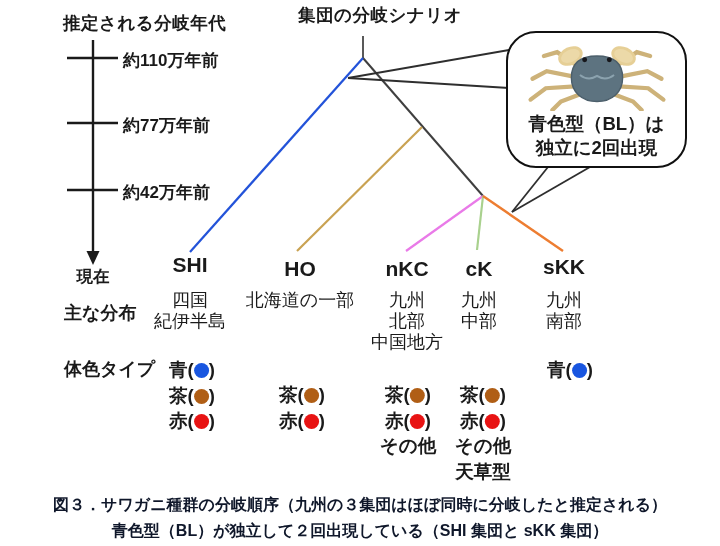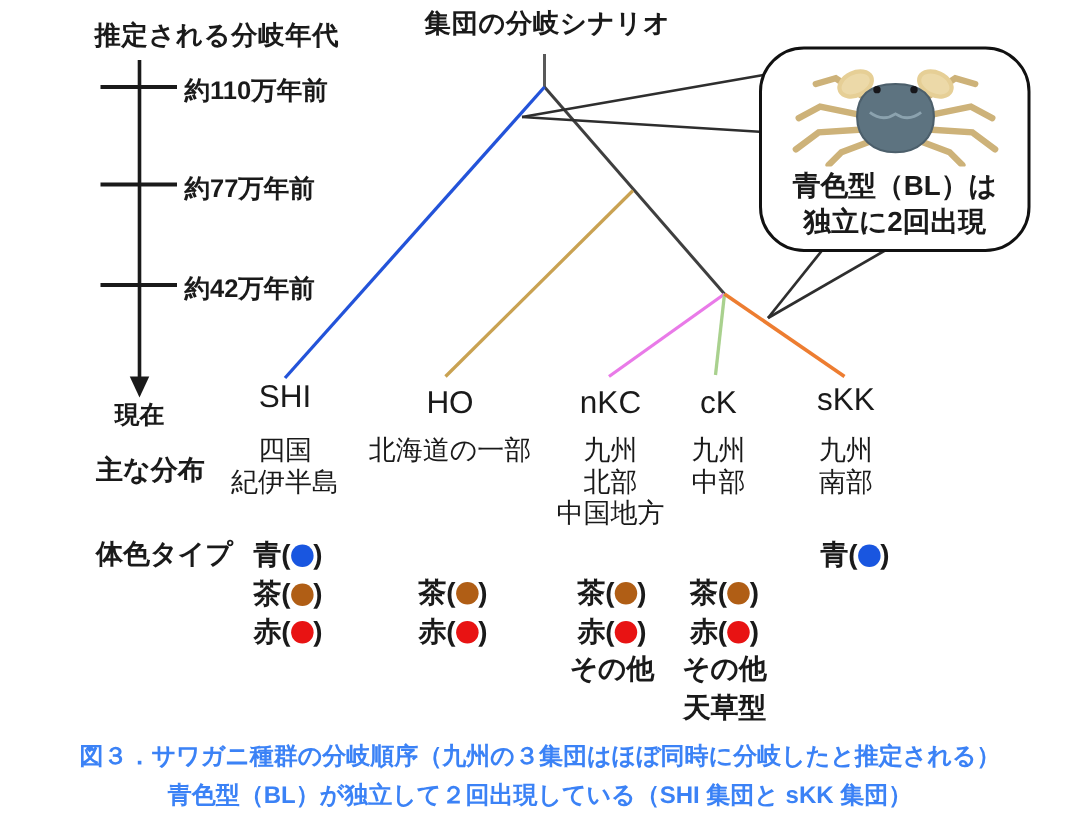--- a/index.html
+++ b/index.html
@@ -6,21 +6,21 @@
   .stage{
     position:relative;width:720px;height:546px;background:#ffffff;overflow:hidden;
     font-family:"Liberation Sans","DejaVu Sans",sans-serif;color:#1a1a1a;padding-left:38px;
   }
   .abs{position:absolute;}
   .overlay{position:absolute;left:0;top:0;z-index:1;}
   .title{font-size:17.5px;font-weight:700;letter-spacing:.5px;white-space:nowrap;}
   .tick-label{font-size:17px;font-weight:600;white-space:nowrap;text-align:center;}
   .now-label{font-size:16.5px;font-weight:700;transform:translateX(-50%);}
   .row-header{font-size:18px;font-weight:700;white-space:nowrap;}
-  .glabel{font-size:21px;font-weight:400;transform:translateX(-50%);white-space:nowrap;z-index:2;}
+  .glabel{font-size:21px;font-weight:700;transform:translateX(-50%);white-space:nowrap;z-index:2;}
   .dist{font-size:18px;font-weight:500;line-height:21px;text-align:center;transform:translateX(-50%);white-space:nowrap;}
   .ct-col{font-size:18.5px;font-weight:600;line-height:25.5px;text-align:center;transform:translateX(-50%);white-space:nowrap;}
   .dot{display:inline-block;width:15px;height:15px;border-radius:50%;vertical-align:-2px;background:#999;}
   .bubble{
     left:506px;top:31px;width:181px;height:137px;background:#fff;border:2.5px solid #111;
     border-radius:30px;z-index:2;display:flex;flex-direction:column;align-items:center;box-sizing:border-box;
   }
   .bubble-text{font-size:18.5px;font-weight:700;line-height:23px;text-align:center;white-space:nowrap;margin-top:1px;}
   .caption{width:720px;left:0;top:492px;text-align:center;font-size:16px;font-weight:700;line-height:26px;z-index:2;}
   .caption div{white-space:nowrap;}
@@ -48,21 +48,21 @@
     <line x1="483" y1="196" x2="563" y2="251" stroke-width="2.4" stroke="#ed7d31"></line>
 
     <line x1="348" y1="78" x2="509" y2="50" stroke-width="1.8" stroke="#2e2e2e"></line>
     <line x1="348" y1="78" x2="509" y2="88" stroke-width="1.8" stroke="#2e2e2e"></line>
 
     <line x1="512" y1="212" x2="548" y2="167" stroke-width="1.8" stroke="#2e2e2e"></line>
     <line x1="512" y1="212" x2="590" y2="167" stroke-width="1.8" stroke="#2e2e2e"></line>
   </svg>
 
   <div class="abs title" style="left:63px;top:11px;">推定される分岐年代</div>
-  <div class="abs title" style="left:283px;top:3px;">集団の分岐シナリオ</div>
+  <div class="abs title" style="left:298px;top:3px;">集団の分岐シナリオ</div>
 
   <div class="abs tick-label" style="left:123px;top:49px;">約110万年前</div>
   <div class="abs tick-label" style="left:123px;top:114px;">約77万年前</div>
   <div class="abs tick-label" style="left:123px;top:181px;">約42万年前</div>
   <div class="abs now-label" style="left:93px;top:266px;">現在</div>
 
   <div class="abs bubble">
     <svg width="152" height="74" viewBox="0 0 160 78" style="margin-top:4px;">
       <g stroke="#cdb279" stroke-width="4.5" fill="none" stroke-linecap="round">
         <path d="M62 32 L38 16 L24 20"></path>
@@ -140,18 +140,18 @@
     <div><span>茶</span><span>(</span><span class="dot" style="background: rgb(176, 94, 21);"></span><span>)</span></div>
     <div><span>赤</span><span>(</span><span class="dot" style="background: rgb(232, 19, 19);"></span><span>)</span></div>
     <div><span>その他</span></div>
     <div><span>天草型</span></div>
   </div>
 
   <div class="abs ct-col" style="left:570px;top:357px;">
     <div><span>青</span><span>(</span><span class="dot" style="background: rgb(25, 86, 224);"></span><span>)</span></div>
   </div>
 
-  <div class="abs caption" style="color: #3b82f6;">
+  <div class="abs caption" style="color: #0f172a;">
     <div>図３．サワガニ種群の分岐順序（九州の３集団はほぼ同時に分岐したと推定される）</div>
     <div>青色型（BL）が独立して２回出現している（SHI 集団と sKK 集団）</div>
   </div>
 
 </div>
 
 </body></html>

